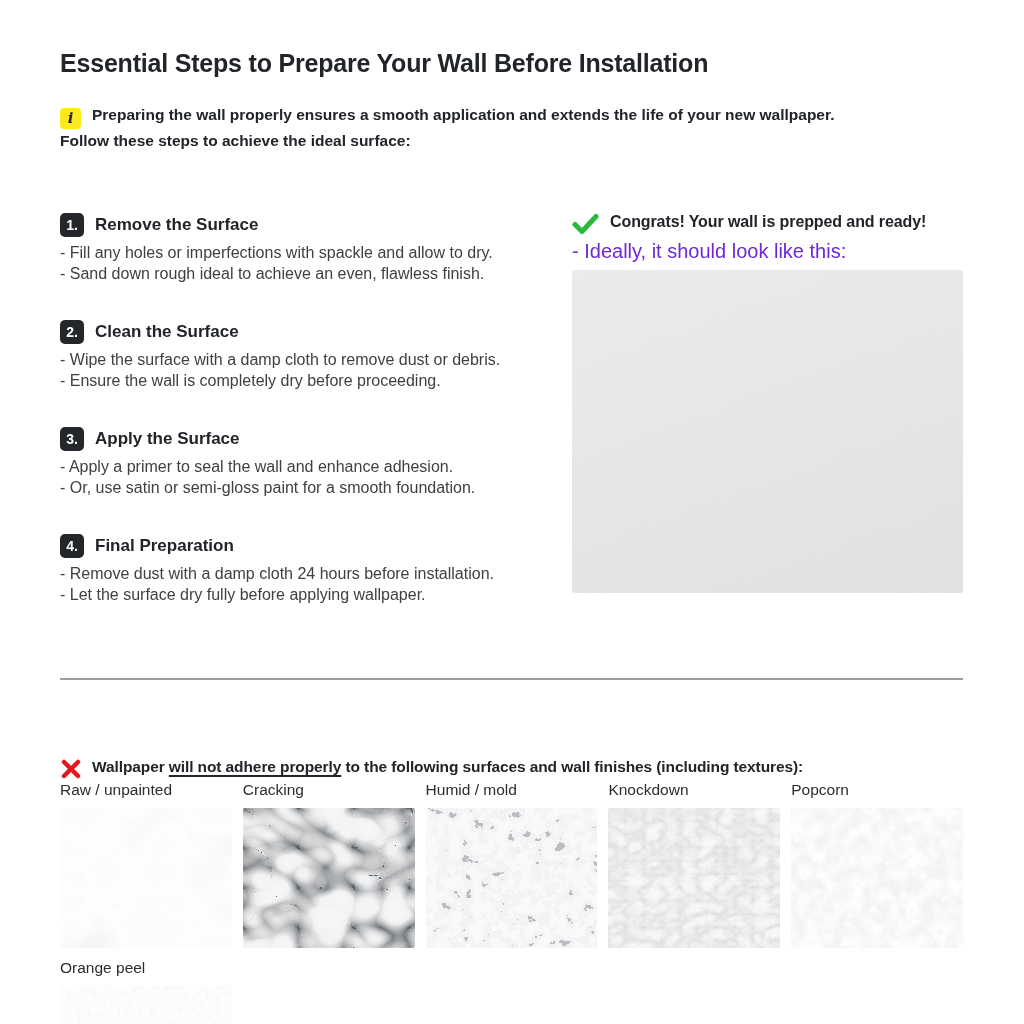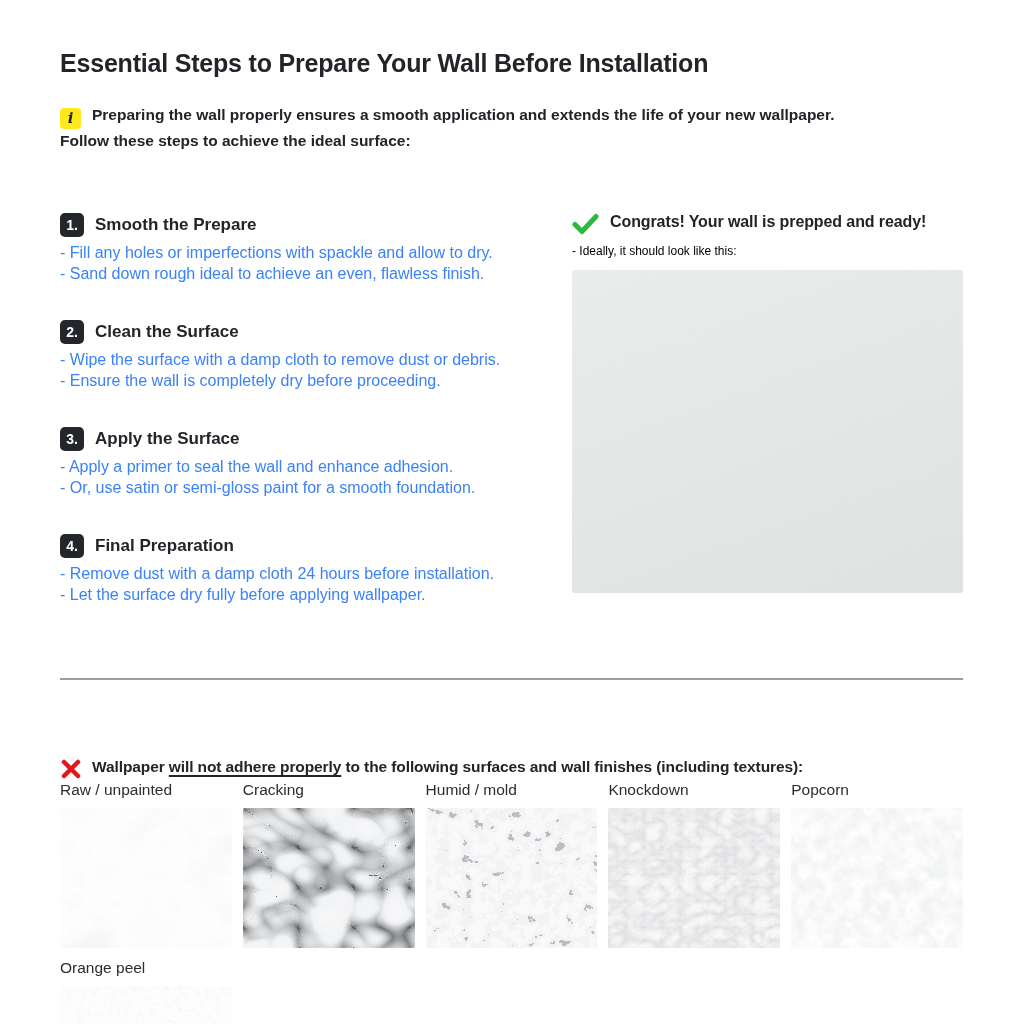--- a/index.html
+++ b/index.html
@@ -31,26 +31,26 @@
   .main { display:grid; grid-template-columns:512px 391px; margin-top:60px; }
   .step { margin-bottom:36px; }
   .step:last-child { margin-bottom:0; }
   .step-head { display:flex; align-items:center; gap:11px; margin-bottom:5px; }
   .badge {
     width:24px; height:24px; border-radius:5px; background:#23262b;
     color:#ffffff; font-size:14px; font-weight:bold;
     display:flex; align-items:center; justify-content:center; flex:0 0 auto;
   }
   .step-title { font-size:17px; font-weight:bold; }
-  .bullets p { font-size:16px; line-height:21px; color:#3b82f6; }
+  .bullets p { font-size:16px; line-height:21px; color:#404040; }
 
   .congrats-head { display:flex; align-items:flex-start; gap:11px; white-space:nowrap; }
   .congrats-title { font-size:16px; font-weight:bold; letter-spacing:-0.1px; }
   .check-icon, .cross-icon { flex:0 0 auto; display:block; }
-  .congrats-note { font-size:12px; line-height:21px; margin-top:6px; color:#000000; }
+  .congrats-note { font-size:20px; line-height:21px; margin-top:6px; color:#6d28d9; }
   .wall-image {
     width:391px; height:323px; margin-top:8px; border-radius:3px;
     background:linear-gradient(160deg,#eceded 0%,#e6e8e8 55%,#e1e3e3 100%);
     position:relative; overflow:hidden;
   }
   .wall-image svg { position:absolute; inset:0; }
 
   
   .divider { border:none; border-top:2px solid #9d9d9d; margin-top:73px; }
 
@@ -160,21 +160,21 @@
     <span>Follow these steps to achieve the ideal surface:</span>
   </p>
 
   <div class="main">
 
     <div class="steps-column">
 
       <section class="step">
         <div class="step-head">
           <span class="badge">1.</span>
-          <h2 class="step-title">Smooth the Prepare</h2>
+          <h2 class="step-title">Remove the Surface</h2>
         </div>
         <div class="bullets">
           <p>- Fill any holes or imperfections with spackle and allow to dry.</p>
           <p>- Sand down rough ideal to achieve an even, flawless finish.</p>
         </div>
       </section>
 
       <section class="step">
         <div class="step-head">
           <span class="badge">2.</span>

